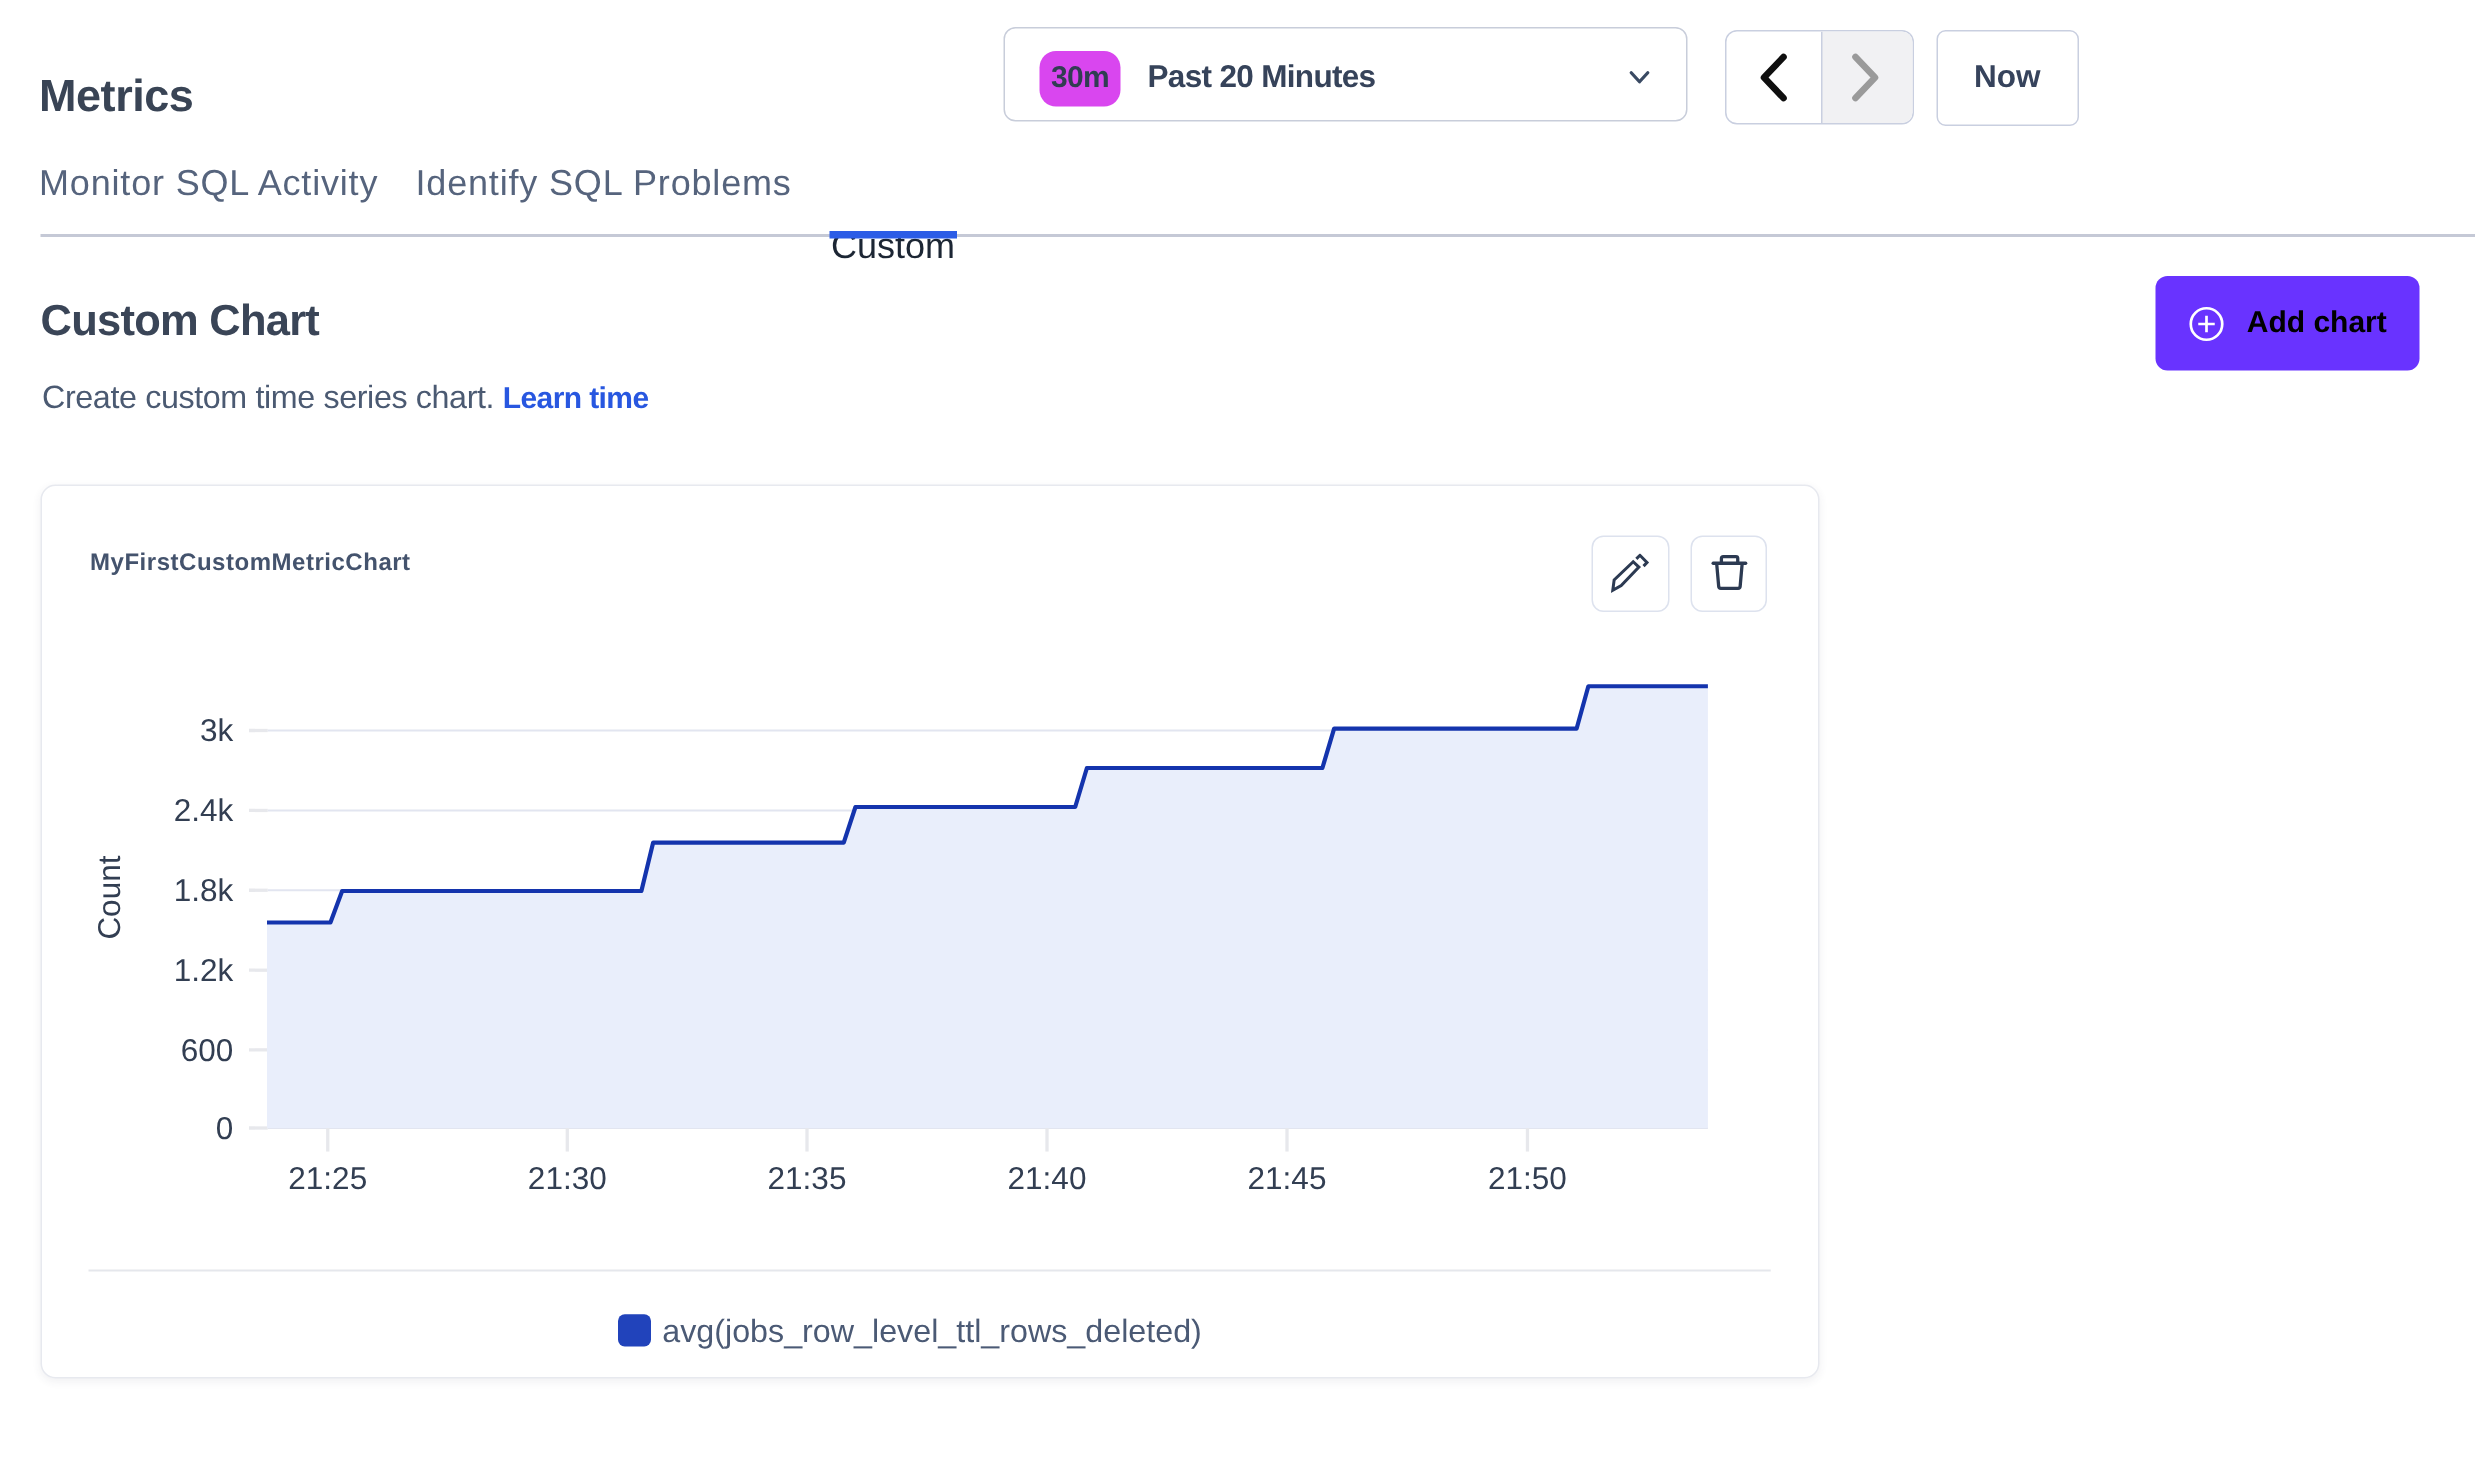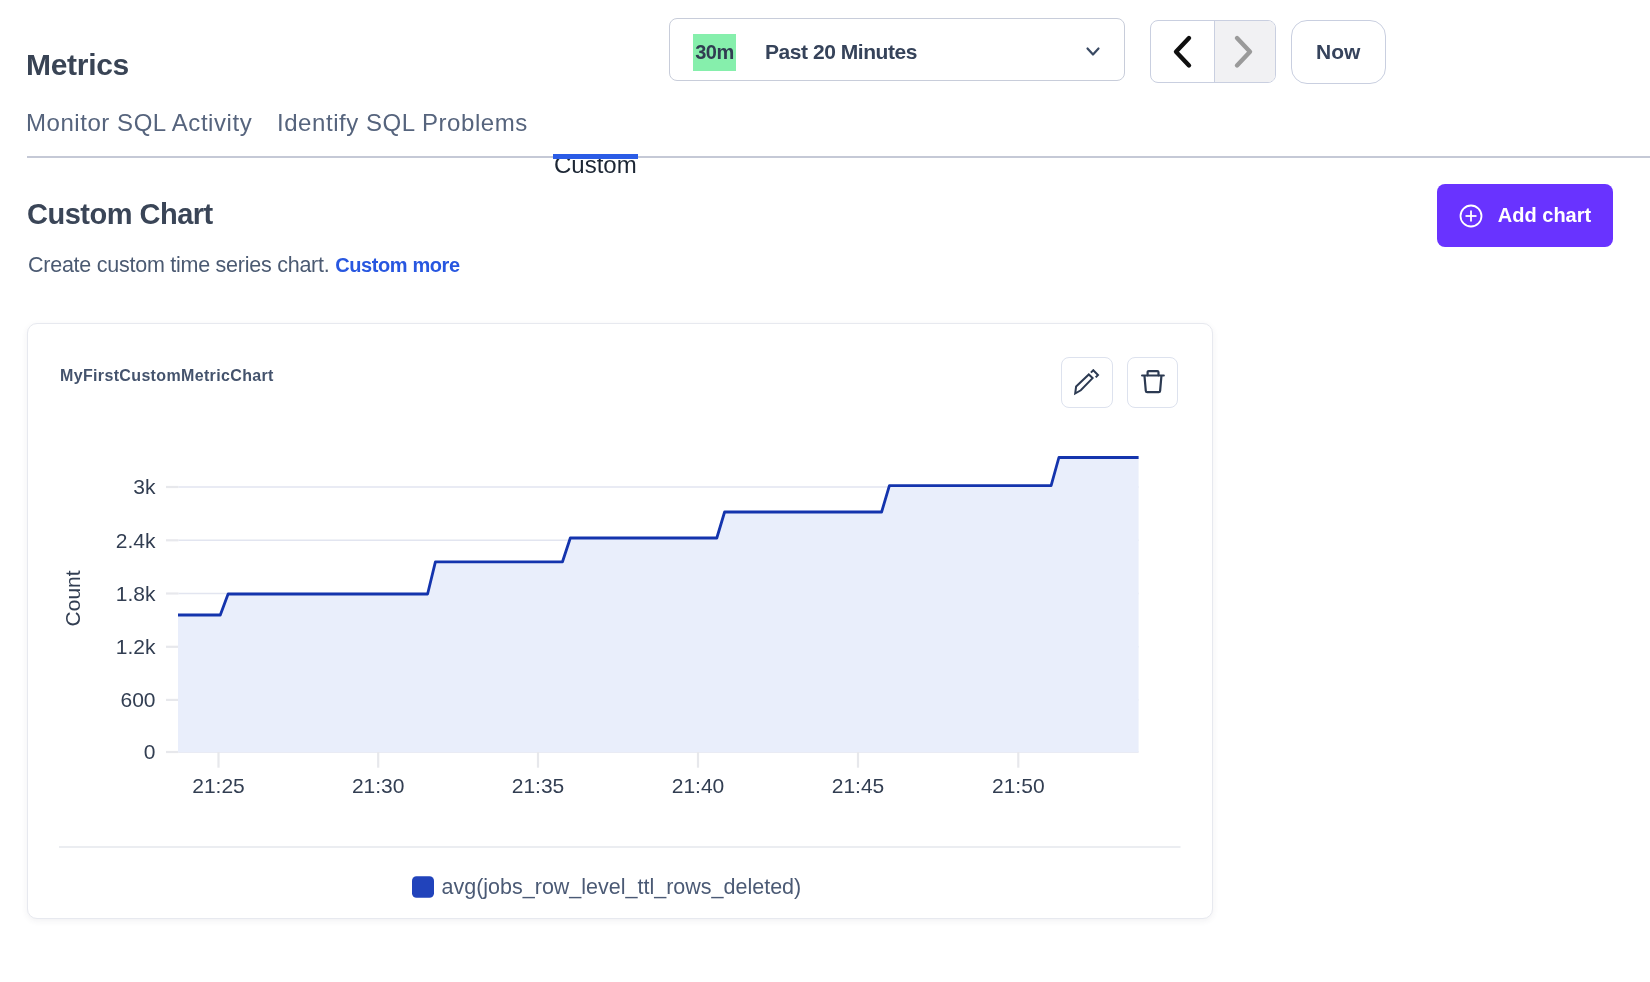--- a/index.html
+++ b/index.html
@@ -7,30 +7,30 @@
 .abs { position:absolute; }
 #page { position:relative; width:1650px; height:982px; }
 h1.metrics { left:26px; top:50px; font-size:30px; font-weight:bold; color:#394455; line-height:1; letter-spacing:-0.3px; }
 .tab { top:111.2px; font-size:24px; line-height:1; color:#56647d; letter-spacing:0.55px; }
 .tab.active { color:#1c2634; letter-spacing:0;margin-top:42px; }
 .tabline { left:27px; top:156.2px; width:1623px; height:1.4px; background:#c5c9d6; }
 .tabsel { left:553px; top:153.8px; width:85px; height:4.8px; background:#2b5ce6; }
 h2.cc { left:27px; top:199.7px; font-size:29px; font-weight:bold; color:#3a4557; line-height:1; letter-spacing:-0.5px; }
 .sub { left:28px; top:255.3px; font-size:21.5px; color:#4b5a72; line-height:1; letter-spacing:-0.25px; }
 .sub b { color:#2857e0; font-size:20px; letter-spacing:-0.4px; }
-.addbtn { left:1437px; top:184px; width:176px; height:63px; background:#6933ff; border-radius:8px; display:flex; align-items:center; justify-content:center; gap:15px; color:#ffffff; font-size:20px; font-weight:bold; }
+.addbtn { left:1437px; top:184px; width:176px; height:63px; background:#6933ff; border-radius:8px; display:flex; align-items:center; justify-content:center; gap:15px; color:#000000; font-size:20px; font-weight:bold; }
 .card { left:27px; top:322.5px; width:1186px; height:596.5px; background:#fff; border:1px solid #e7e9ef; border-radius:10px; box-shadow:0 2px 6px rgba(50,60,90,0.07); }
 .ctitle { left:60px; top:367.8px; font-size:16px; font-weight:bold; color:#44536d; line-height:1; letter-spacing:0.35px; }
 .iconbtn { top:357px; width:52px; height:51px; border:1.4px solid #dde2ee; border-radius:8px; background:#fff; display:flex; align-items:center; justify-content:center; }
 .selector { left:669px; top:18px; width:456px; height:63px; border:1.4px solid #c8cdda; border-radius:8px; background:#fff; }
-.badge30 { left:693px; top:33.5px; width:43px; height:37px; background:#86efac; border-radius:0; color:#313d52; font-size:20px; font-weight:bold; letter-spacing:-0.5px; display:flex; align-items:center; justify-content:center; }
+.badge30 { left:693px; top:33.5px; width:54px; height:37px; background:#d946ef; border-radius:11px; color:#313d52; font-size:20px; font-weight:bold; letter-spacing:-0.5px; display:flex; align-items:center; justify-content:center; }
 .ptm { left:765px; top:40.9px; font-size:21px; font-weight:bold; color:#36435a; line-height:1; letter-spacing:-0.45px; }
 .arrows { left:1150px; top:20px; width:126px; height:63px; border:1.4px solid #c9cfe0; border-radius:8px; background:#fff; overflow:hidden; }
 .arrowR { position:absolute; left:62.5px; top:0; width:63.5px; height:63px; background:#f1f1f3; border-left:1.4px solid #c9cfe0; }
-.nowbtn { left:1291px; top:20px; width:94.5px; height:63.5px; border:1.4px solid #c9cfe0; border-radius:16px; background:#fff; display:flex; align-items:center; justify-content:center; font-size:21px; font-weight:bold; color:#36435c; }
+.nowbtn { left:1291px; top:20px; width:94.5px; height:63.5px; border:1.4px solid #c9cfe0; border-radius:6px; background:#fff; display:flex; align-items:center; justify-content:center; font-size:21px; font-weight:bold; color:#36435c; }
 </style>
 </head>
 <body>
 <div id="page">
   <h1 class="abs metrics">Metrics</h1>
 
   <div class="abs selector"></div>
   <div class="abs badge30">30m</div>
   <div class="abs ptm">Past 20 Minutes</div>
   <svg class="abs" style="left:1085px; top:45px;" width="16" height="16" viewBox="0 0 16 16">
@@ -48,21 +48,21 @@
     </svg>
   <div class="abs nowbtn">Now</div>
 
   <span class="abs tab" style="left:26px;">Monitor SQL Activity</span>
   <span class="abs tab" style="left:277px;">Identify SQL Problems</span>
   <span class="abs tab active" style="left:554px;">Custom</span>
   <div class="abs tabline"></div>
   <div class="abs tabsel"></div>
 
   <h2 class="abs cc">Custom Chart</h2>
-  <div class="abs sub">Create custom time series chart. <b>Custom more</b></div>
+  <div class="abs sub">Create custom time series chart. <b>Learn time</b></div>
   <div class="abs addbtn">
       <svg width="24" height="24" viewBox="0 0 24 24">
         <circle cx="12" cy="12" r="10.5" fill="none" stroke="#fff" stroke-width="1.8"></circle>
         <line x1="6.5" y1="12" x2="17.5" y2="12" stroke="#fff" stroke-width="1.8"></line>
         <line x1="12" y1="6.5" x2="12" y2="17.5" stroke="#fff" stroke-width="1.8"></line>
       </svg>
       <span>Add chart</span>
     </div>
 
   <div class="abs card"></div>

